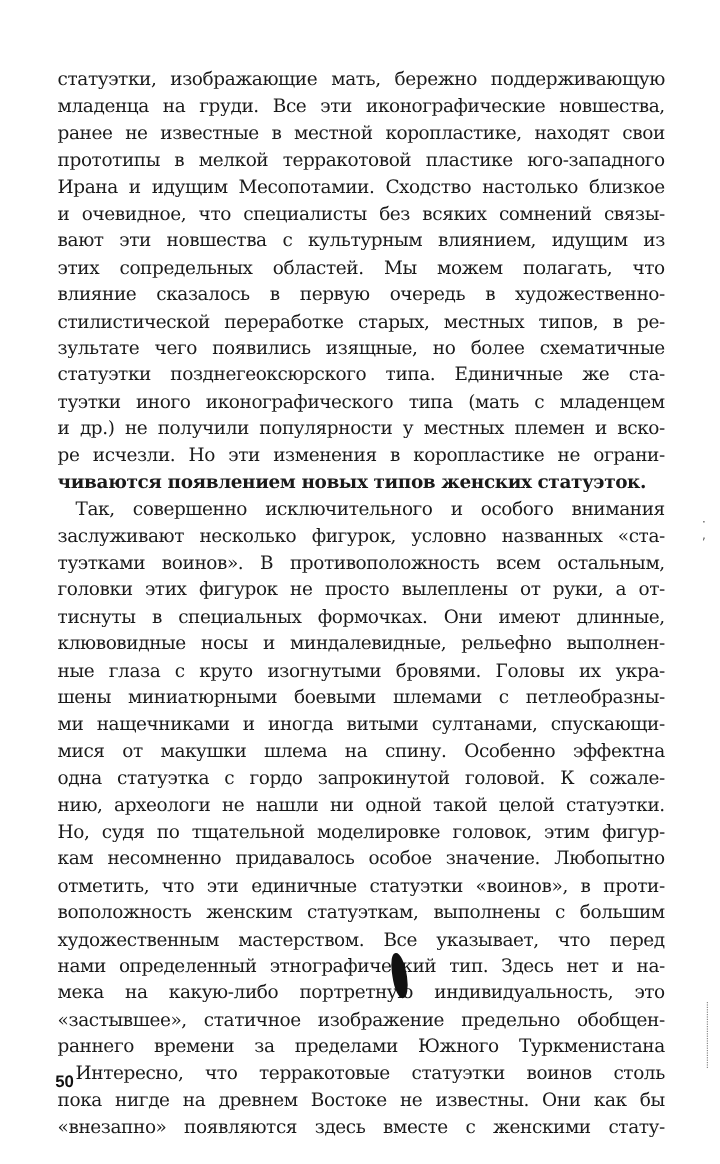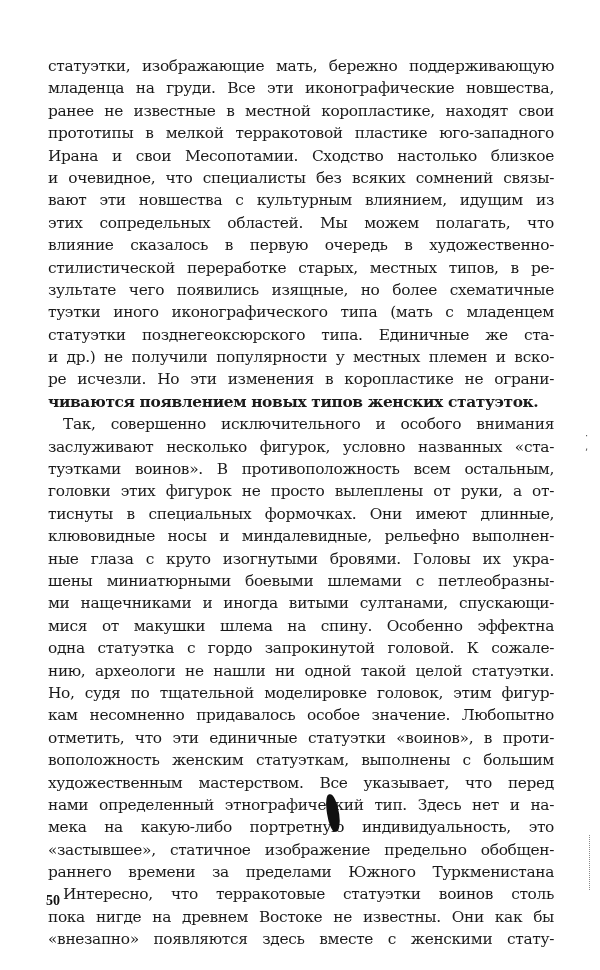--- a/index.html
+++ b/index.html
@@ -16,21 +16,21 @@
   .line {
     height: 22.4px; line-height: 22.4px;
     white-space: nowrap; overflow: visible;
     text-align: justify; text-align-last: justify;
     letter-spacing: -0.35px;
   }
   .line.indent { padding-left: 15px; }
   .line.last { text-align-last: left; font-weight: bold; }
   .page-number {
     position: absolute; left: 46px; top: 893px;
-    font-family: Liberation Serif, serif;
+    font-family: Liberation Sans, sans-serif;
     font-weight: bold; font-size: 14px; color: #111;
   }
   .ink-blot {
     position: absolute; left: 327px; top: 794px; width: 12px; height: 38px;
     background: #111; border-radius: 40% 55% 45% 50%;
     transform: rotate(-8deg);
   }
   .edge-marks {
     position: absolute; left: 585px; top: 430px;
     font-family: "DejaVu Sans", sans-serif; font-size: 10px; color: #555;
@@ -42,29 +42,29 @@
 </style>
 </head>
 <body>
 
 <div class="page">
   <div class="text-block" id="text-block">
       <div class="line">статуэтки, изображающие мать, бережно поддерживающую</div>
       <div class="line">младенца на груди. Все эти иконографические новшества,</div>
       <div class="line">ранее не известные в местной коропластике, находят свои</div>
       <div class="line">прототипы в мелкой терракотовой пластике юго-западного</div>
-      <div class="line">Ирана и свои Месопотамии. Сходство настолько близкое</div>
+      <div class="line">Ирана и идущим Месопотамии. Сходство настолько близкое</div>
       <div class="line">и очевидное, что специалисты без всяких сомнений связы-</div>
       <div class="line">вают эти новшества с культурным влиянием, идущим из</div>
       <div class="line">этих сопредельных областей. Мы можем полагать, что</div>
       <div class="line">влияние сказалось в первую очередь в художественно-</div>
       <div class="line">стилистической переработке старых, местных типов, в ре-</div>
       <div class="line">зультате чего появились изящные, но более схематичные</div>
+      <div class="line">статуэтки позднегеоксюрского типа. Единичные же ста-</div>
       <div class="line">туэтки иного иконографического типа (мать с младенцем</div>
-      <div class="line">статуэтки позднегеоксюрского типа. Единичные же ста-</div>
       <div class="line">и др.) не получили популярности у местных племен и вско-</div>
       <div class="line">ре исчезли. Но эти изменения в коропластике не ограни-</div>
       <div class="line last">чиваются появлением новых типов женских статуэток.</div>
       <div class="line indent">Так, совершенно исключительного и особого внимания</div>
       <div class="line">заслуживают несколько фигурок, условно названных «ста-</div>
       <div class="line">туэтками воинов». В противоположность всем остальным,</div>
       <div class="line">головки этих фигурок не просто вылеплены от руки, а от-</div>
       <div class="line">тиснуты в специальных формочках. Они имеют длинные,</div>
       <div class="line">клювовидные носы и миндалевидные, рельефно выполнен-</div>
       <div class="line">ные глаза с круто изогнутыми бровями. Головы их укра-</div>

